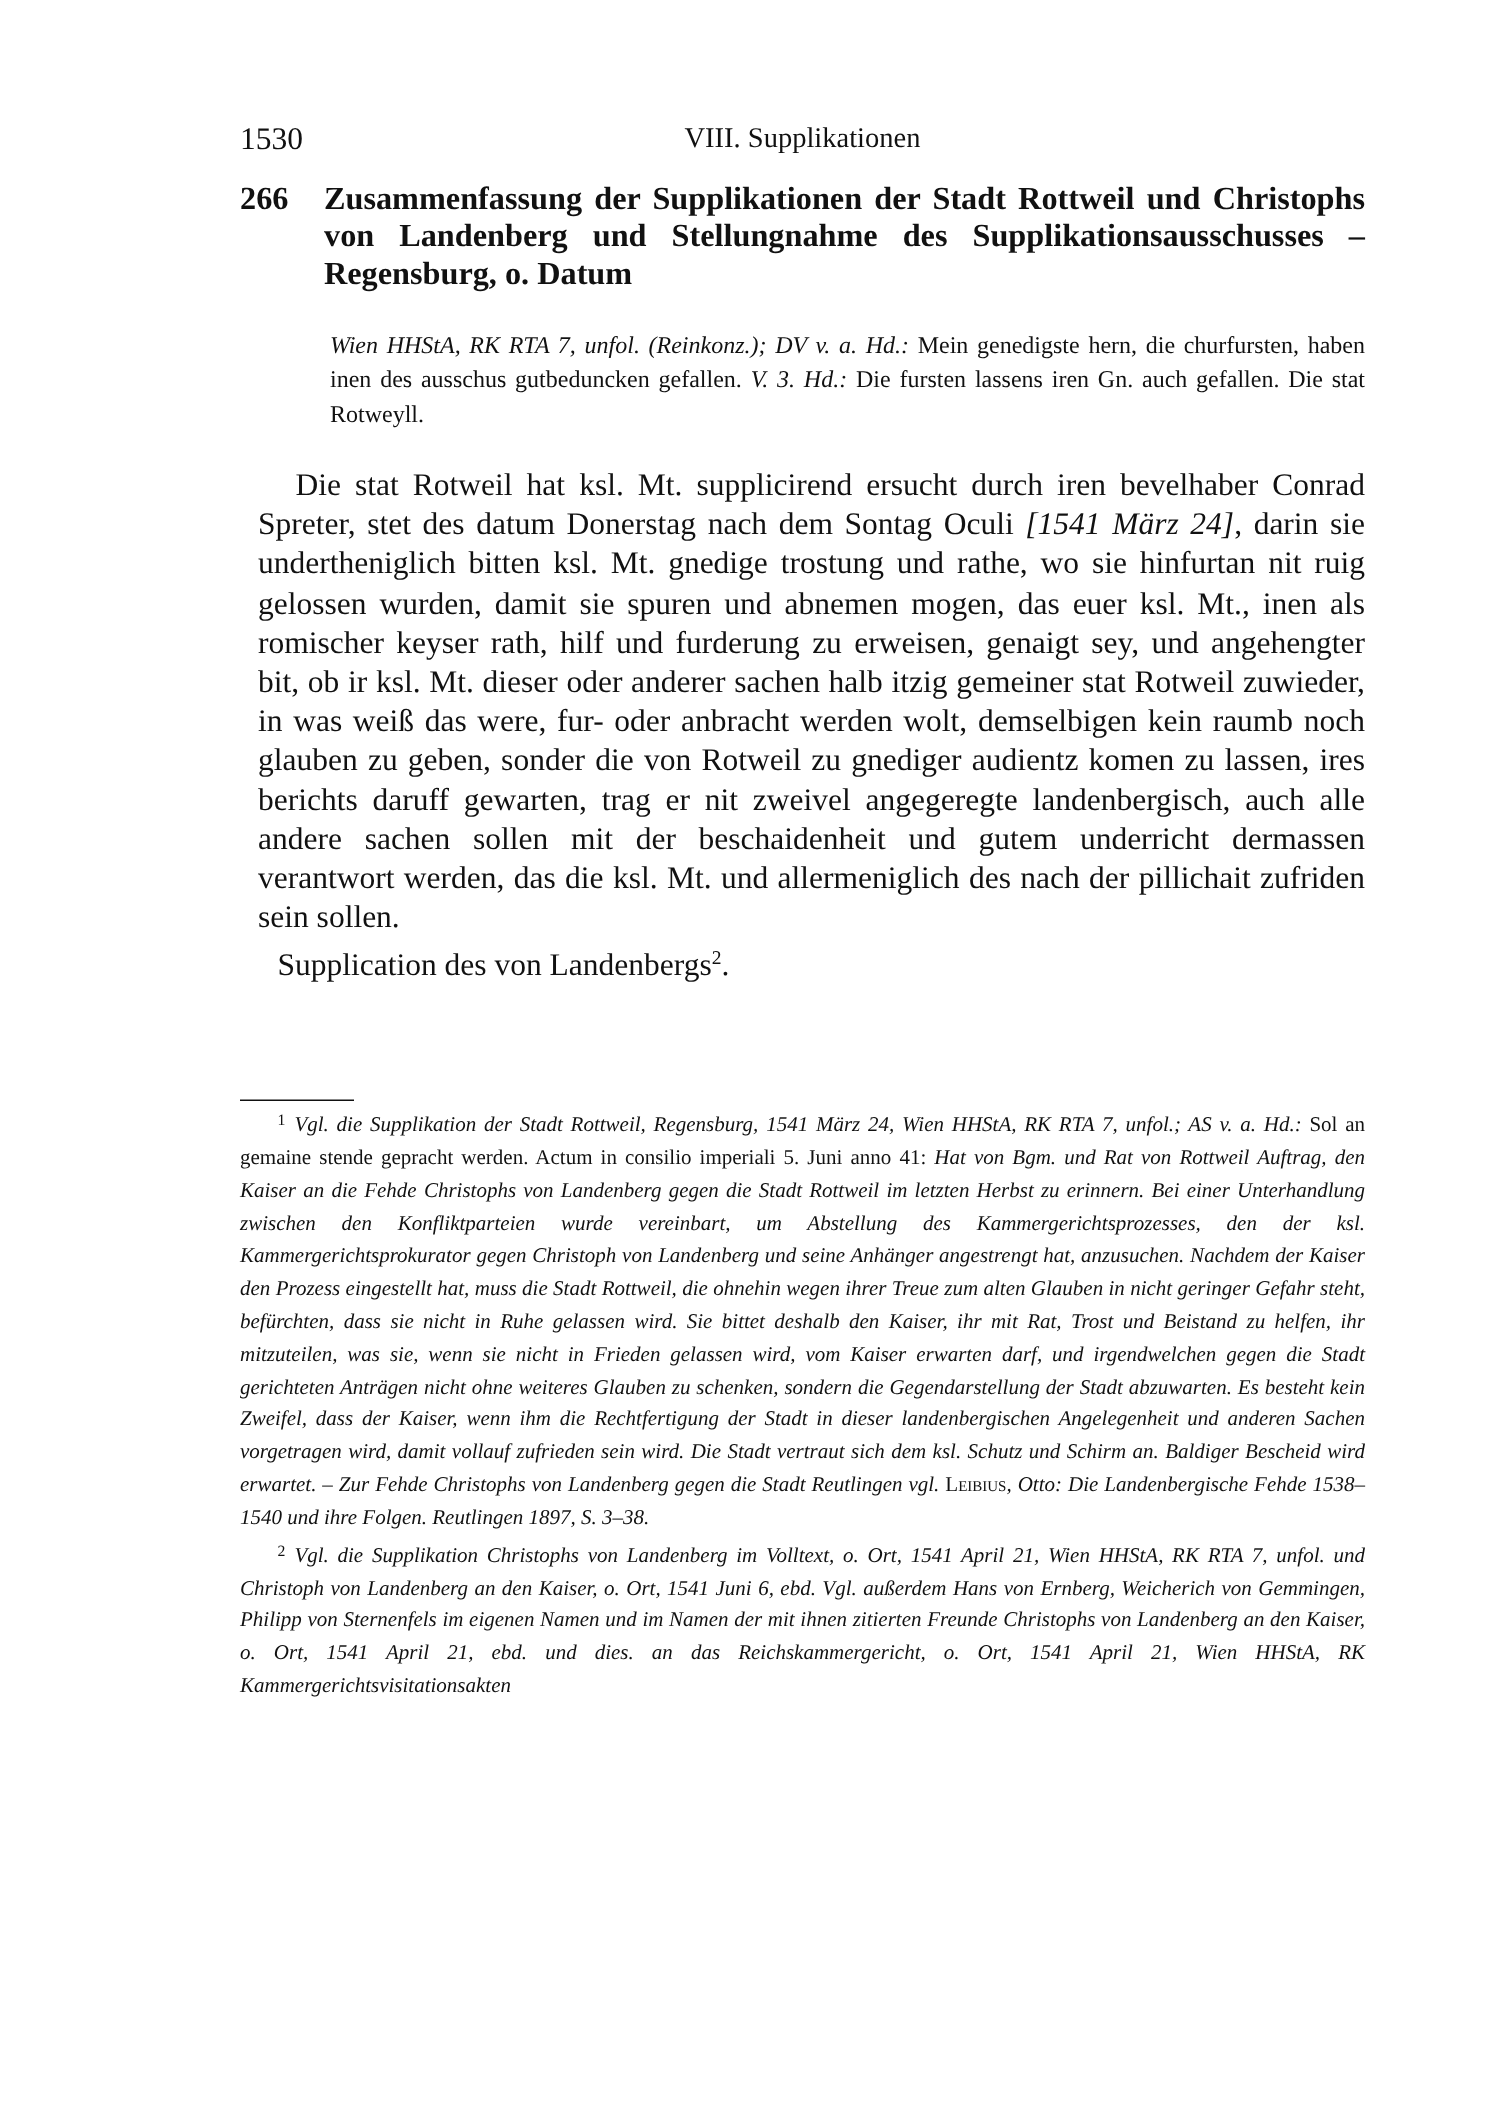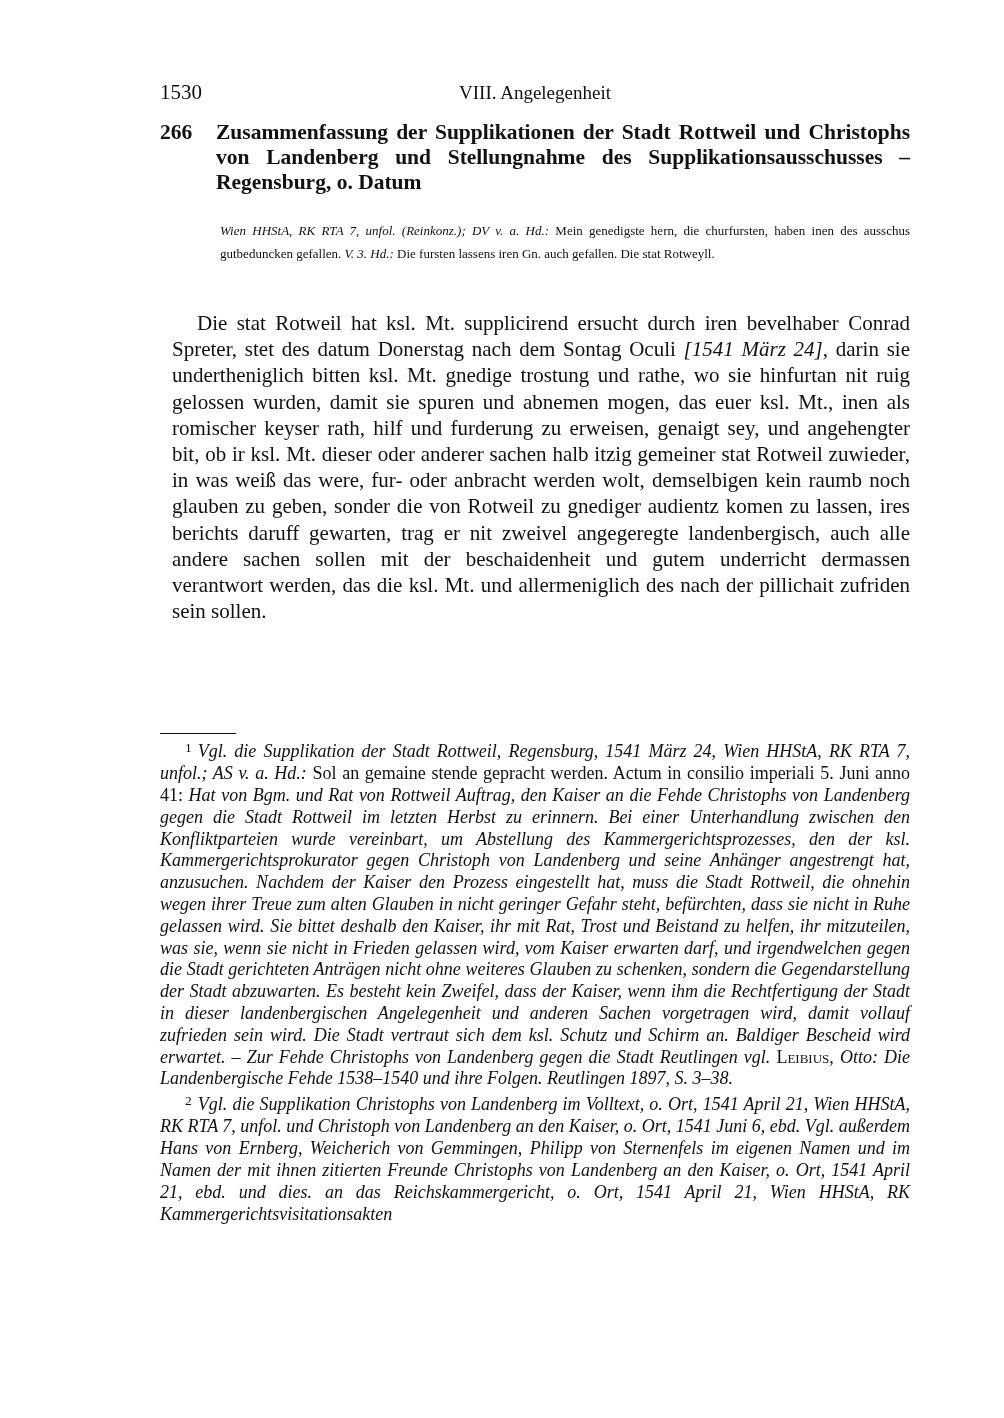--- a/index.html
+++ b/index.html
@@ -4,52 +4,53 @@
 <style>
   html, body { margin: 0; padding: 0; background: #ffffff; }
   body { width: 1004px; height: 1418px; position: relative; overflow: hidden; color: #111; font-family: "Liberation Serif", "DejaVu Serif", serif; }
   .page { position: absolute; left: 160px; top: 0; width: 750px; }
   .running-head { position: absolute; top: 80px; left: 0; width: 750px; height: 26px; font-size: 21px; }
   .page-number { position: absolute; left: 0; top: 0; }
   .running-title { position: absolute; left: 0; right: 0; text-align: center; font-size: 19px; top: 2px; }
   .doc-heading { position: absolute; top: 120px; left: 0; width: 750px; font-weight: bold; font-size: 21.5px; line-height: 25px; }
   .doc-number { position: absolute; left: 0; top: 0; }
   .doc-title { margin-left: 56px; display: block; text-align: justify; }
-  .source { position: absolute; top: 219px; left: 60px; width: 690px; font-size: 13px; line-height: 23px; text-align: justify; }
+  .source { position: absolute; top: 219px; left: 60px; width: 690px; font-size: 16px; line-height: 23px; text-align: justify; }
   .source i { font-style: italic; }
   .body-text { position: absolute; top: 310px; left: 0; width: 750px; font-size: 21px; line-height: 26.2px; }
   .body-text p { margin: 0; text-align: justify; }
   .body-text p.indent { text-indent: 25px; margin-left: 12px; }
   .body-text p.sec { margin-top: 6px; text-indent: 25px; }
   sup { font-size: 0.62em; vertical-align: 0.55em; line-height: 0; }
   .fn-rule { position: absolute; top: 733px; left: 0; width: 76px; border-top: 1px solid #111; }
-  .footnotes { position: absolute; top: 737px; left: 0; width: 750px; font-size: 18px; line-height: 21.8px; }
+  .footnotes { position: absolute; top: 737px; left: 0; width: 750px; font-size: 14px; line-height: 21.8px; }
   .footnote { margin: 0; text-align: justify; text-indent: 25px; }
   .footnote .fn-num { font-style: normal; font-size: 0.75em; vertical-align: 0.4em; margin-right: 6px; }
   .sc { font-variant: small-caps; font-style: normal; }
 </style>
 </head>
 <body>
 
 <div class="page">
 
   <div class="running-head">
     <span class="page-number">1530</span>
-    <span class="running-title">VIII. Angelegenheit</span>
+    <span class="running-title">VIII. Supplikationen</span>
   </div>
 
   <div class="doc-heading">
     <span class="doc-number">266</span>
     <span class="doc-title">Zusammenfassung der Supplikationen der Stadt Rottweil und Christophs von Landenberg und Stellungnahme des Supplikationsausschusses – Regensburg, o. Datum</span>
   </div>
 
   <div class="source"><i>Wien HHStA, RK RTA 7, unfol. (Reinkonz.); DV v. a. Hd.:</i><span> Mein genedigste hern, die churfursten, haben inen des ausschus gutbeduncken gefallen. </span><i>V. 3. Hd.:</i><span> Die fursten lassens iren Gn. auch gefallen. Die stat Rotweyll.</span></div>
 
   <div class="body-text">
     <p class="indent"><span>Die stat Rotweil hat ksl. Mt. supplicirend ersucht durch iren bevelhaber Conrad Spreter, stet des datum Donerstag nach dem Sontag Oculi </span><i>[1541 März 24]</i><span>, darin sie undertheniglich bitten ksl. Mt. gnedige trostung und rathe, wo sie hinfurtan nit ruig gelossen wurden, damit sie spuren und abnemen mogen, das euer ksl. Mt., inen als romischer keyser rath, hilf und furderung zu erweisen, genaigt sey, und angehengter bit, ob ir ksl. Mt. dieser oder anderer sachen halb itzig gemeiner stat Rotweil zuwieder, in was weiß das were, fur- oder anbracht werden wolt, demselbigen kein raumb noch glauben zu geben, sonder die von Rotweil zu gnediger audientz komen zu lassen, ires berichts daruff gewarten, trag er nit zweivel angegeregte landenbergisch, auch alle andere sachen sollen mit der beschaidenheit und gutem underricht dermassen verantwort werden, das die ksl. Mt. und allermeniglich des nach der pillichait zufriden sein sollen.</span></p>
+    <p class="sec"><span>Supplication des von Landenbergs</span><sup>2</sup><span>.</span></p>
   </div>
 
   <div class="fn-rule"></div>
 
   <div class="footnotes">
     <p class="footnote"><span class="fn-num">1</span><i>Vgl. die Supplikation der Stadt Rottweil, Regensburg, 1541 März 24, Wien HHStA, RK RTA 7, unfol.; AS v. a. Hd.:</i><span> Sol an gemaine stende gepracht werden. Actum in consilio imperiali 5. Juni anno 41: </span><i>Hat von Bgm. und Rat von Rottweil Auftrag, den Kaiser an die Fehde Christophs von Landenberg gegen die Stadt Rottweil im letzten Herbst zu erinnern. Bei einer Unterhandlung zwischen den Konfliktparteien wurde vereinbart, um Abstellung des Kammergerichtsprozesses, den der ksl. Kammergerichtsprokurator gegen Christoph von Landenberg und seine Anhänger angestrengt hat, anzusuchen. Nachdem der Kaiser den Prozess eingestellt hat, muss die Stadt Rottweil, die ohnehin wegen ihrer Treue zum alten Glauben in nicht geringer Gefahr steht, befürchten, dass sie nicht in Ruhe gelassen wird. Sie bittet deshalb den Kaiser, ihr mit Rat, Trost und Beistand zu helfen, ihr mitzuteilen, was sie, wenn sie nicht in Frieden gelassen wird, vom Kaiser erwarten darf, und irgendwelchen gegen die Stadt gerichteten Anträgen nicht ohne weiteres Glauben zu schenken, sondern die Gegendarstellung der Stadt abzuwarten. Es besteht kein Zweifel, dass der Kaiser, wenn ihm die Rechtfertigung der Stadt in dieser landenbergischen Angelegenheit und anderen Sachen vorgetragen wird, damit vollauf zufrieden sein wird. Die Stadt vertraut sich dem ksl. Schutz und Schirm an. Baldiger Bescheid wird erwartet. – Zur Fehde Christophs von Landenberg gegen die Stadt Reutlingen vgl. </i><span class="sc">Leibius</span><i>, Otto: Die Landenbergische Fehde 1538–1540 und ihre Folgen. Reutlingen 1897, S. 3–38.</i></p>
     <p class="footnote"><span class="fn-num">2</span><i>Vgl. die Supplikation Christophs von Landenberg im Volltext, o. Ort, 1541 April 21, Wien HHStA, RK RTA 7, unfol. und Christoph von Landenberg an den Kaiser, o. Ort, 1541 Juni 6, ebd. Vgl. außerdem Hans von Ernberg, Weicherich von Gemmingen, Philipp von Sternenfels im eigenen Namen und im Namen der mit ihnen zitierten Freunde Christophs von Landenberg an den Kaiser, o. Ort, 1541 April 21, ebd. und dies. an das Reichskammergericht, o. Ort, 1541 April 21, Wien HHStA, RK Kammergerichtsvisitationsakten</i></p>
   </div>
 
 </div>

